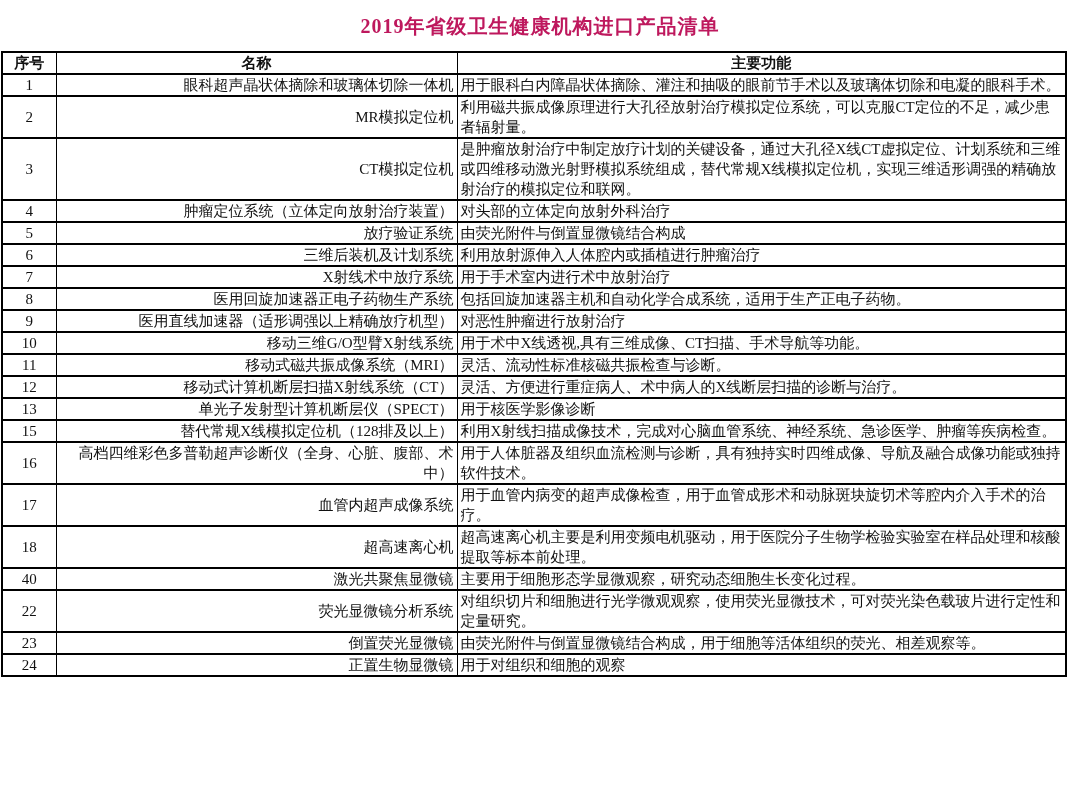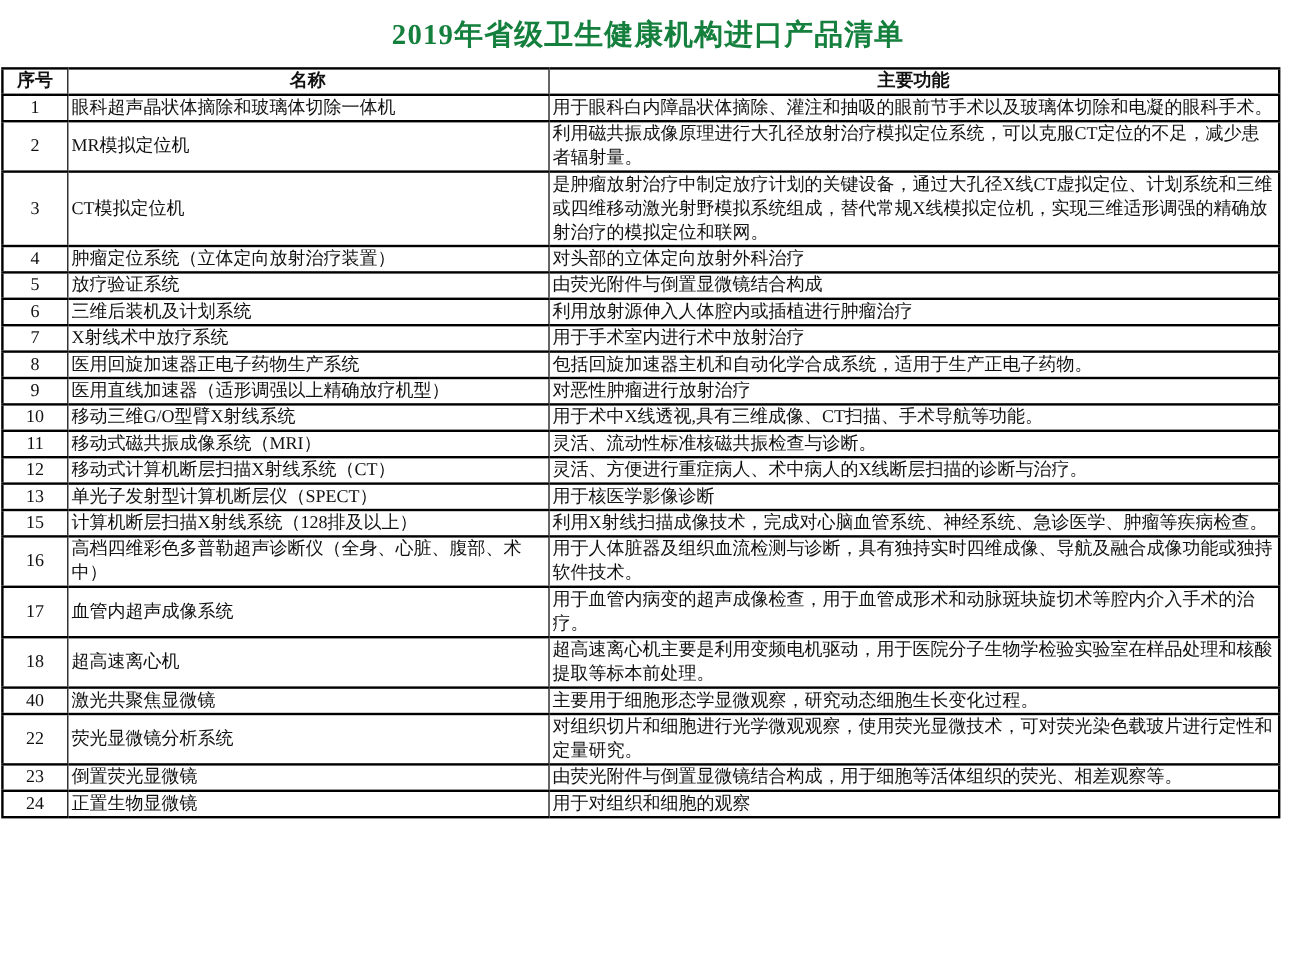--- a/index.html
+++ b/index.html
@@ -12,25 +12,25 @@
   .page {
     position: relative;
     width: 1080px;
     height: 797px;
     background: #ffffff;
     overflow: hidden;
   }
   .doc-title {
     text-align: center;
     font-weight: bold;
-    font-size: 24px;
+    font-size: 20px;
     letter-spacing: 1px;
     padding-top: 13px;
     margin-bottom: 11px;
-    color: #15803d;
+    color: #be185d;
   }
   table.product-table {
     border-collapse: collapse;
     table-layout: fixed;
     width: 1064px;
     margin-left: 1px;
     border: 2px solid #000000;
   }
   col.col-no   { width: 54px; }
   col.col-name { width: 401px; }
@@ -49,21 +49,21 @@
   .product-table th {
     font-weight: bold;
     text-align: center;
     height: 20px;
     padding: 0;
   }
   td.cell-no {
     text-align: center;
     font-family: "Liberation Serif", "DejaVu Serif", serif;
   }
-  td.cell-name { text-align: left; }
+  td.cell-name { text-align: right; }
   td.cell-func { text-align: left; }
 </style>
 </head>
 <body>
 
 <div class="page">
   <div class="doc-title">2019年省级卫生健康机构进口产品清单</div>
 
   <table class="product-table">
     <colgroup>
@@ -139,21 +139,21 @@
           <td class="cell-name">移动式计算机断层扫描X射线系统（CT）</td>
           <td class="cell-func">灵活、方便进行重症病人、术中病人的X线断层扫描的诊断与治疗。</td>
         </tr>
         <tr>
           <td class="cell-no">13</td>
           <td class="cell-name">单光子发射型计算机断层仪（SPECT）</td>
           <td class="cell-func">用于核医学影像诊断</td>
         </tr>
         <tr>
           <td class="cell-no">15</td>
-          <td class="cell-name">计算机断层扫描X射线系统（128排及以上）</td>
+          <td class="cell-name">替代常规X线模拟定位机（128排及以上）</td>
           <td class="cell-func">利用X射线扫描成像技术，完成对心脑血管系统、神经系统、急诊医学、肿瘤等疾病检查。</td>
         </tr>
         <tr>
           <td class="cell-no">16</td>
           <td class="cell-name">高档四维彩色多普勒超声诊断仪（全身、心脏、腹部、术中）</td>
           <td class="cell-func">用于人体脏器及组织血流检测与诊断，具有独持实时四维成像、导航及融合成像功能或独持软件技术。</td>
         </tr>
         <tr>
           <td class="cell-no">17</td>
           <td class="cell-name">血管内超声成像系统</td>

